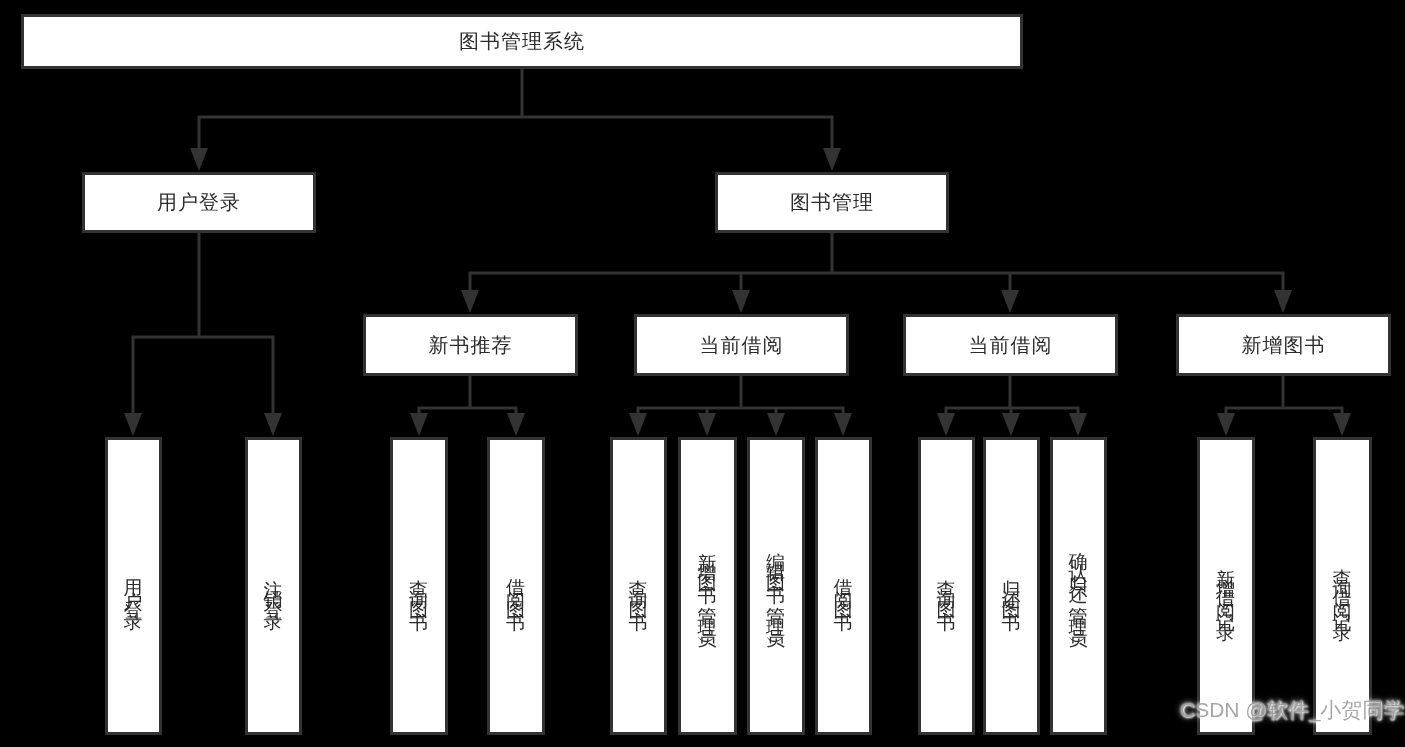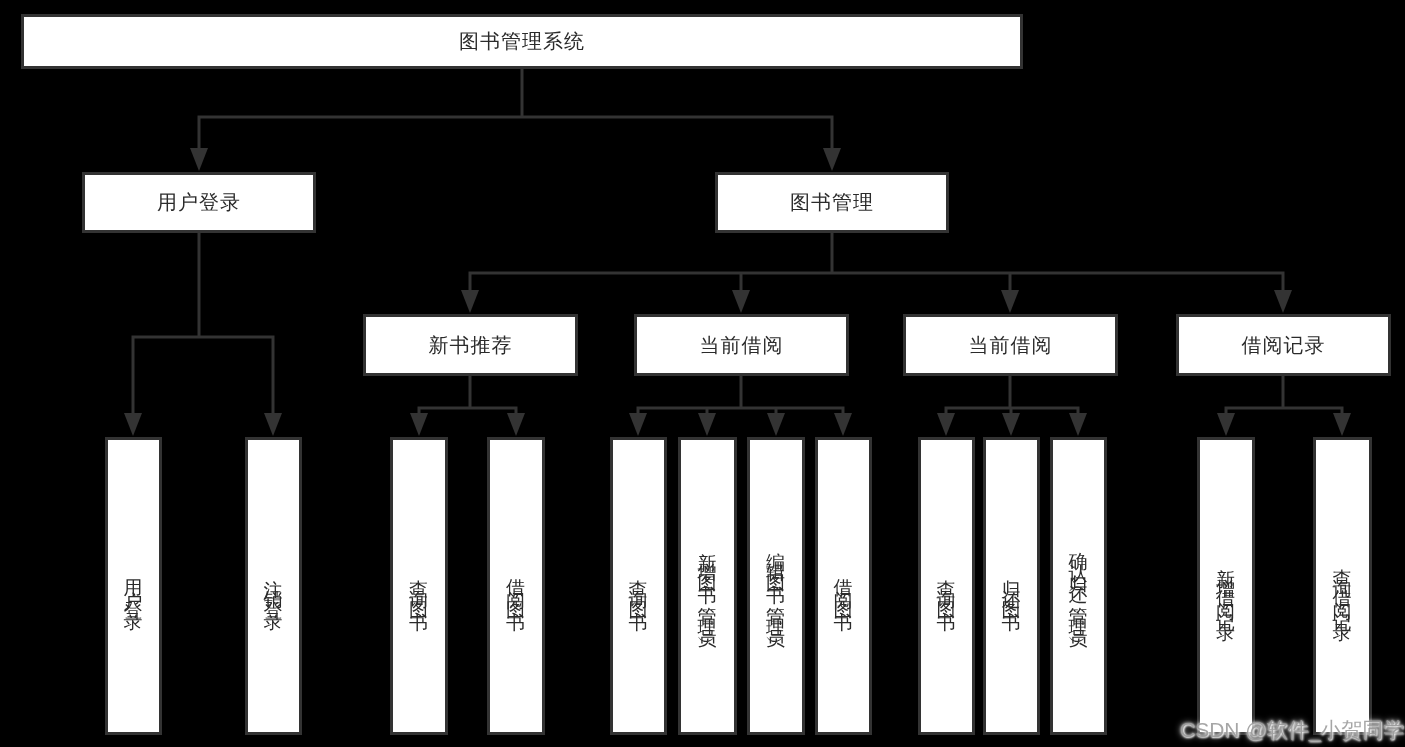--- a/index.html
+++ b/index.html
@@ -32,21 +32,21 @@
     writing-mode: vertical-rl;
     text-orientation: mixed;
     font-size: 19px;
     letter-spacing: 11px;
     line-height: 1;
     white-space: nowrap;
   }
   .watermark {
     position: absolute;
     left: 1180px;
-    top: 716px;
+    top: 696px;
     font-size: 21px;
     color: rgba(150, 150, 150, 0.85);
     text-shadow: 0 0 3px #ffffff, 0 0 6px #ffffff, 1px 1px 2px #ffffff;
     white-space: nowrap;
     z-index: 5;
   }
 </style>
 </head>
 <body>
 
@@ -127,21 +127,21 @@
   <div class="box hbox" style="left:363px; top:314px; width:215px; height:62px;">
     <span>新书推荐</span>
   </div>
   <div class="box hbox" style="left:634px; top:314px; width:215px; height:62px;">
     <span>当前借阅</span>
   </div>
   <div class="box hbox" style="left:903px; top:314px; width:215px; height:62px;">
     <span>当前借阅</span>
   </div>
   <div class="box hbox" style="left:1176px; top:314px; width:215px; height:62px;">
-    <span>借阅记录</span>
+    <span>新增图书</span>
   </div>
 
   <div class="box vbox" style="left:105px; top:437px; width:57px; height:298px;">
     <span>用户登录</span>
   </div>
   <div class="box vbox" style="left:245px; top:437px; width:57px; height:298px;">
     <span>注销登录</span>
   </div>
 
   <div class="box vbox" style="left:390px; top:437px; width:58px; height:298px;">

